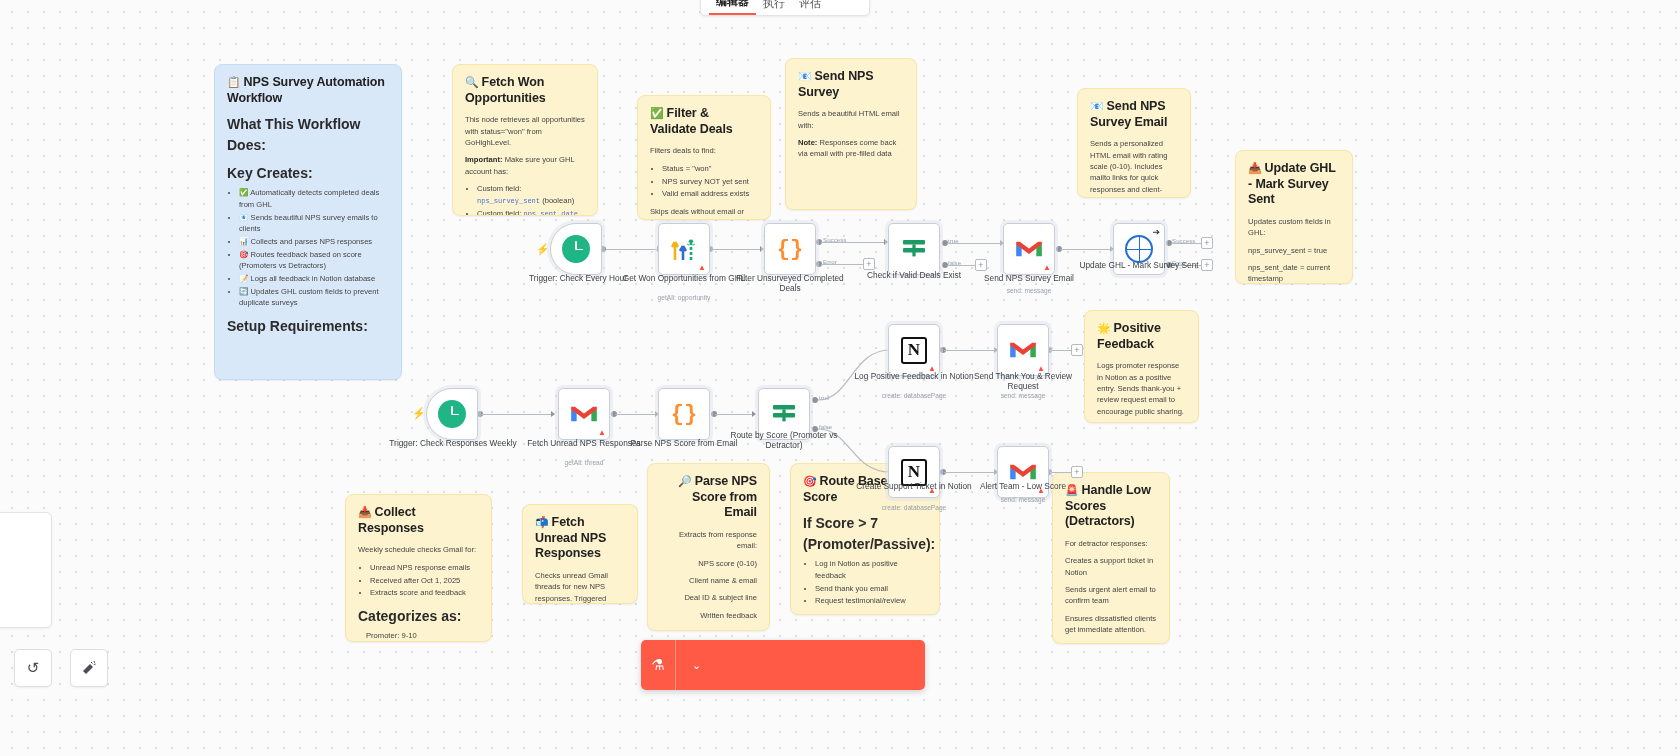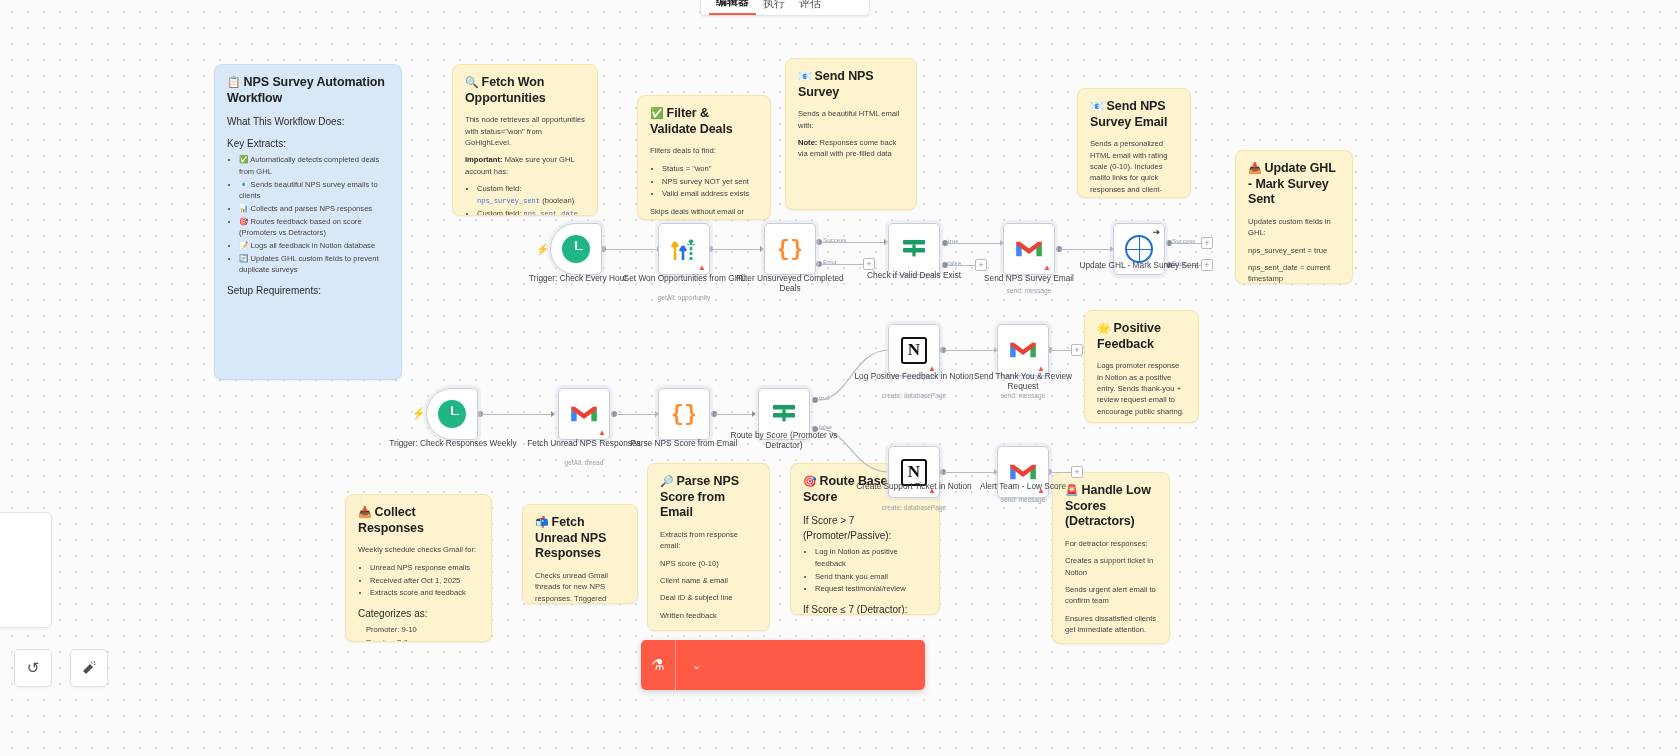--- a/index.html
+++ b/index.html
@@ -35,21 +35,21 @@
   .note.blue   { background:#d9e8f8; border:1px solid #c5dcf2; }
   .note h3 {
     margin: 0 0 8px 0;
     font-size: 12.5px;
     line-height: 1.25;
     font-weight: 700;
     color: #212121;
     letter-spacing: -0.1px;
   }
   .note h3 .emo { font-size: 11px; margin-right: 3px; }
-  .note .sub { font-weight:400; color:#2b2b2b; margin: 7px 0 3px; font-size:10px;}
+  .note .sub { font-weight:700; color:#2b2b2b; margin: 7px 0 3px; font-size:14px;}
   .note p { margin: 0 0 6px 0; }
   .note ul { margin: 2px 0 6px 0; padding-left: 12px; }
   .note ol { margin: 2px 0 6px 0; padding-left: 14px; }
   .note li { margin-bottom: 1.5px; }
   .note code, .mono {
     font-family: "Liberation Mono", monospace;
     color: #4a6fd4; font-size: 7px;
   }
   .note b { color:#2b2b2b; }
   .ind { margin-left: 8px; }
@@ -171,21 +171,21 @@
     <div class="tab active">编辑器</div>
     <div class="tab">执行</div>
     <div class="tab">评估</div>
   </div>
 
   <div class="note blue abs" style="left:214px; top:64px; width:188px; height:316px;">
     <h3>
       <span class="emo">📋</span><span>NPS Survey Automation Workflow</span>
     </h3>
     <div class="sub">What This Workflow Does:</div>
-    <div class="sub">Key Extracts:</div>
+    <div class="sub">Key Creates:</div>
     <ul>
       <li><span>✅</span> <span>Automatically detects completed deals from GHL</span></li>
       <li><span>📧</span> <span>Sends beautiful NPS survey emails to clients</span></li>
       <li><span>📊</span> <span>Collects and parses NPS responses</span></li>
       <li><span>🎯</span> <span>Routes feedback based on score (Promoters vs Detractors)</span></li>
       <li><span>📝</span> <span>Logs all feedback in Notion database</span></li>
       <li><span>🔄</span> <span>Updates GHL custom fields to prevent duplicate surveys</span></li>
     </ul>
     <div class="sub">Setup Requirements:</div>
   </div>
@@ -246,21 +246,21 @@
       <li>Passive: 7-8</li>
 
     </ul>
   </div>
 
   <div class="note yellow abs" style="left:522px; top:504px; width:116px; height:100px;">
     <h3><span class="emo">📬</span><span>Fetch Unread NPS Responses</span></h3>
     <p>Checks unread Gmail threads for new NPS responses. Triggered weekly to process accumulated replies.</p>
   </div>
 
-  <div class="note yellow abs" style="left:647px; top:463px; width:123px; height:168px;">
+  <div class="note yellow abs" style="left:647px; top:463px; width:123px; height:168px;text-align:right;">
     <h3><span class="emo">🔎</span><span>Parse NPS Score from Email</span></h3>
     <p>Extracts from response email:</p>
     <p>NPS score (0-10)</p>
     <p>Client name &amp; email</p>
     <p>Deal ID &amp; subject line</p>
     <p>Written feedback</p>
     <p>Automatically classifies into Promoter, Passive, or Detractor.</p>
   </div>
 
   <div class="note yellow abs" style="left:790px; top:463px; width:150px; height:152px;">

